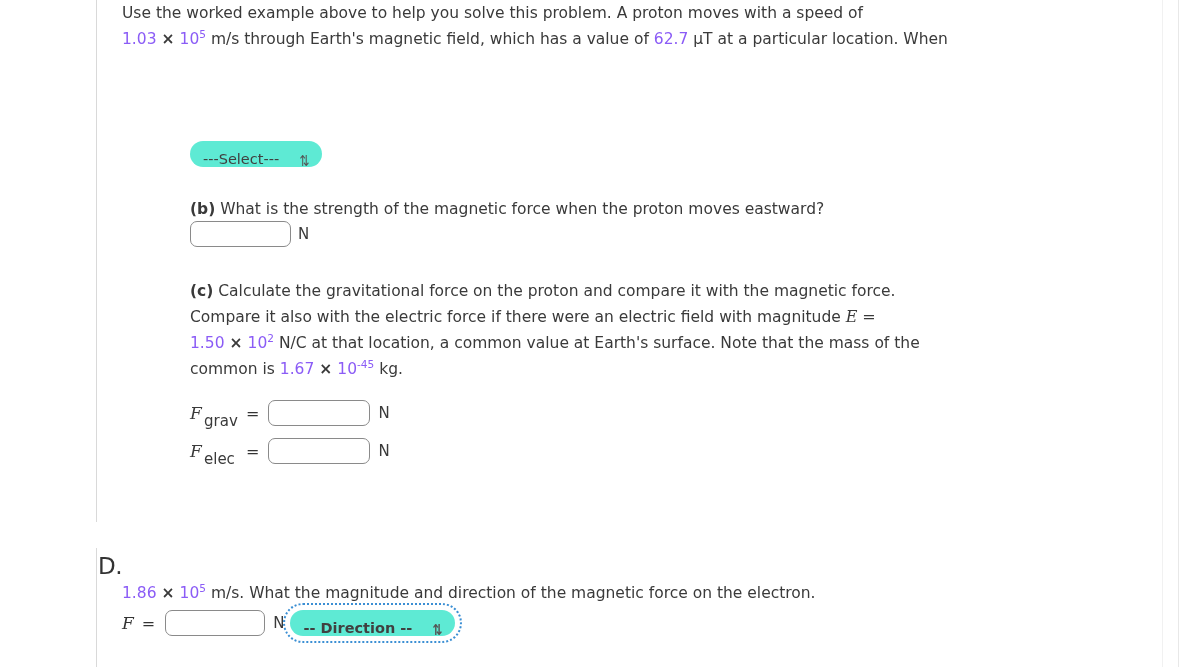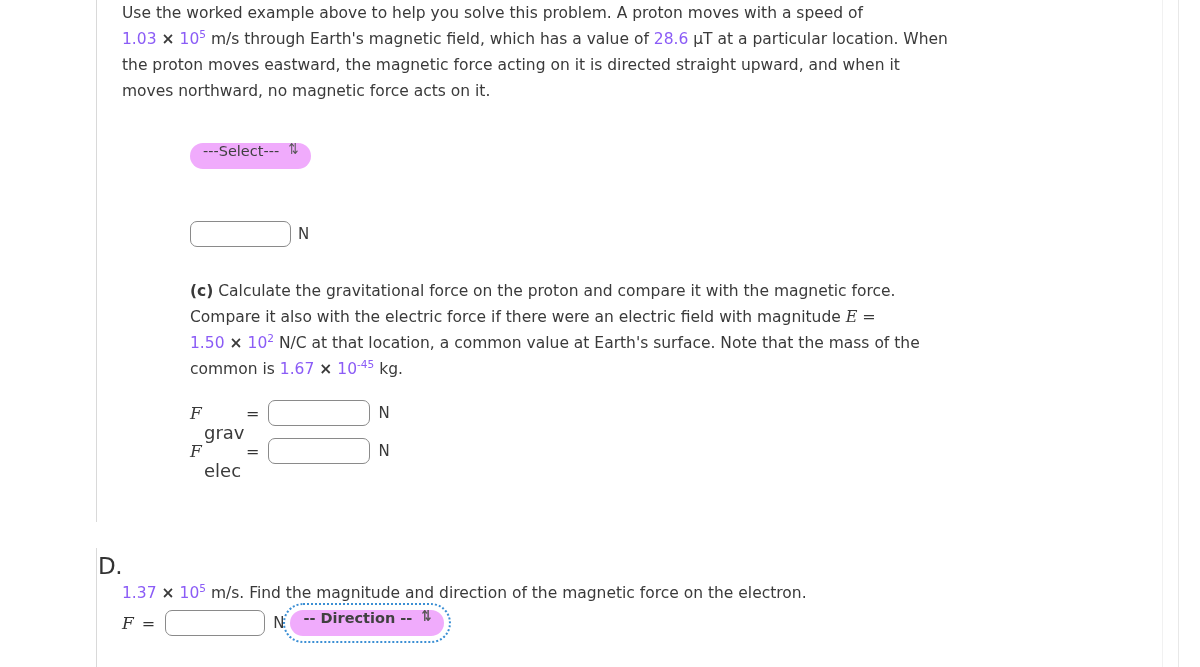--- a/index.html
+++ b/index.html
@@ -114,24 +114,24 @@
     font-family: "DejaVu Serif", "Liberation Serif", serif;
     font-style: italic;
     font-size: 17px;
     width: 56px;
     display: inline-block;
     color: #3a3a3a;
   }
   .fsub {
     position: absolute;
     left: 14px;
-    top: 19px;
+    top: 9px;
     font-family: "DejaVu Sans", "Liberation Sans", sans-serif;
     font-style: normal;
-    font-size: 18px;
+    font-size: 15px;
   }
   .eq {
     font-family: "DejaVu Serif", "Liberation Serif", serif;
     font-size: 16px;
     margin-right: 9px;
   }
   .unit { margin-left: 8px; font-size: 15px; color: #3a3a3a; }
 
   
   .txtbox {
@@ -146,23 +146,23 @@
     padding: 0 7px;
     color: #333;
   }
   .txt-b    { width: 101px; }
   .txt-f    { width: 102px; }
   .txt-d    { width: 100px; }
 
   
   .pill {
     display: inline-flex;
-    align-items: flex-start;
-    gap: 9px;
-    background: #f0abfc;
+    align-items: flex-end;
+    gap: 20px;
+    background: #5eead4;
     border: none;
     border-radius: 14px;
     height: 26px;
     padding: 0 13px;
     font-family: "DejaVu Sans", "Liberation Sans", sans-serif;
     font-size: 14.5px;
     color: #404040;
     cursor: pointer;
     white-space: nowrap;
   }
@@ -213,35 +213,37 @@
     
   </div>
 
   <div id="content">
 
     <div class="para intro">
       <span>Use the worked example above to help you solve this problem. A proton moves with a speed of</span>
       <br>
       <span class="num">1.03</span><span style="margin:0 5px;font-weight:bold;">×</span><span class="num">10</span><sup class="exp num">5</sup>
       <span>m/s through Earth's magnetic field, which has a value of</span>
-      <span class="num">28.6</span>
+      <span class="num">62.7</span>
       <span>µT at a particular location. When</span>
       <br>
-      <span>the proton moves eastward, the magnetic force acting on it is directed straight upward, and when it</span>
-      <br>
-      <span>moves northward, no magnetic force acts on it.</span>
+      <br>
     </div>
 
     <div class="part-a-control">
       <div class="pill">
         <span>---Select---</span>
         <span class="chev">⇅</span>
       </div>
     </div>
 
+    <div class="para part-b-text">
+      <span class="qlabel">(b)</span>
+      <span>What is the strength of the magnetic force when the proton moves eastward?</span>
+    </div>
     <div class="part-b-control">
       <input class="txtbox txt-b" type="text" value="" style="">
       <span class="unit" style="margin-left:0;">N</span>
     </div>
 
     <div class="para part-c-text">
       <span class="qlabel">(c)</span>
       <span>Calculate the gravitational force on the proton and compare it with the magnetic force.</span>
       <br>
       <span>Compare it also with the electric force if there were an electric field with magnitude</span>
@@ -272,22 +274,22 @@
         <span class="eq">=</span>
         <input class="txtbox txt-f" type="text" value="" style="">
         <span class="unit">N</span>
       </div>
     </div>
 
     <div class="d-marker">D.</div>
 
 
     <div class="para part-d-line2">
-      <span class="num">1.37</span><span style="margin:0 5px;font-weight:bold;">×</span><span class="num">10</span><sup class="exp num">5</sup>
-      <span>m/s. Find the magnitude and direction of the magnetic force on the electron.</span>
+      <span class="num">1.86</span><span style="margin:0 5px;font-weight:bold;">×</span><span class="num">10</span><sup class="exp num">5</sup>
+      <span>m/s. What the magnitude and direction of the magnetic force on the electron.</span>
     </div>
 
     <div class="part-d-control">
       <span class="mathvar" style="font-size:17px;">F</span>
       <span class="eq" style="margin-left:8px;">=</span>
       <input class="txtbox txt-d" type="text" value="" style="">
       <span class="unit">N</span>
       <span class="pill pill-focus" style="margin-left:6px;font-weight:bold;">
         <span>-- Direction --</span>
         <span class="chev">⇅</span>

